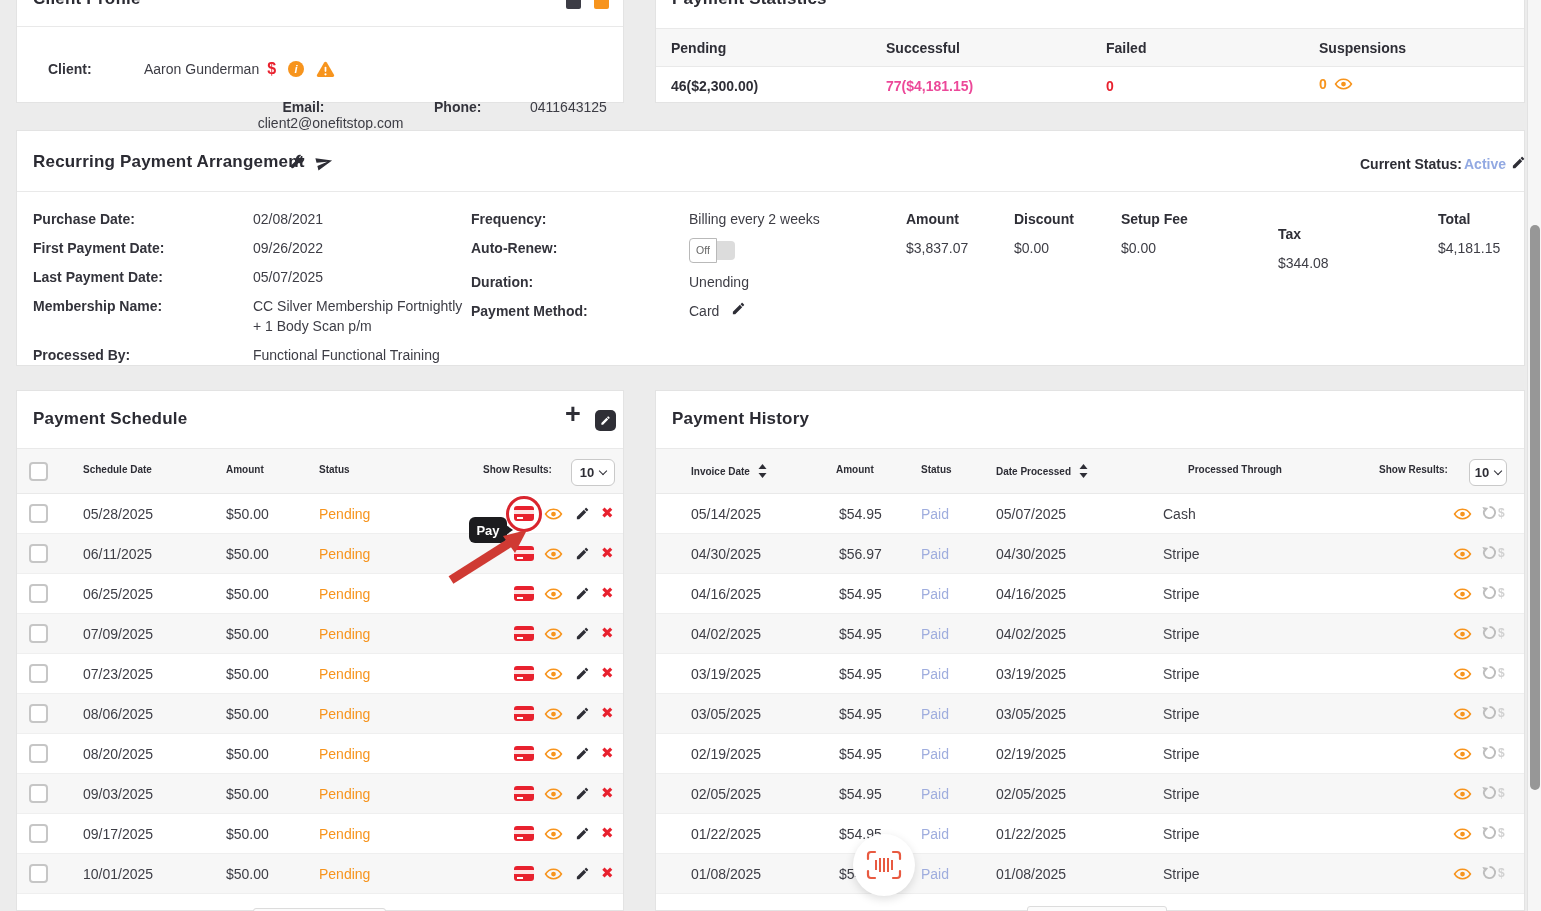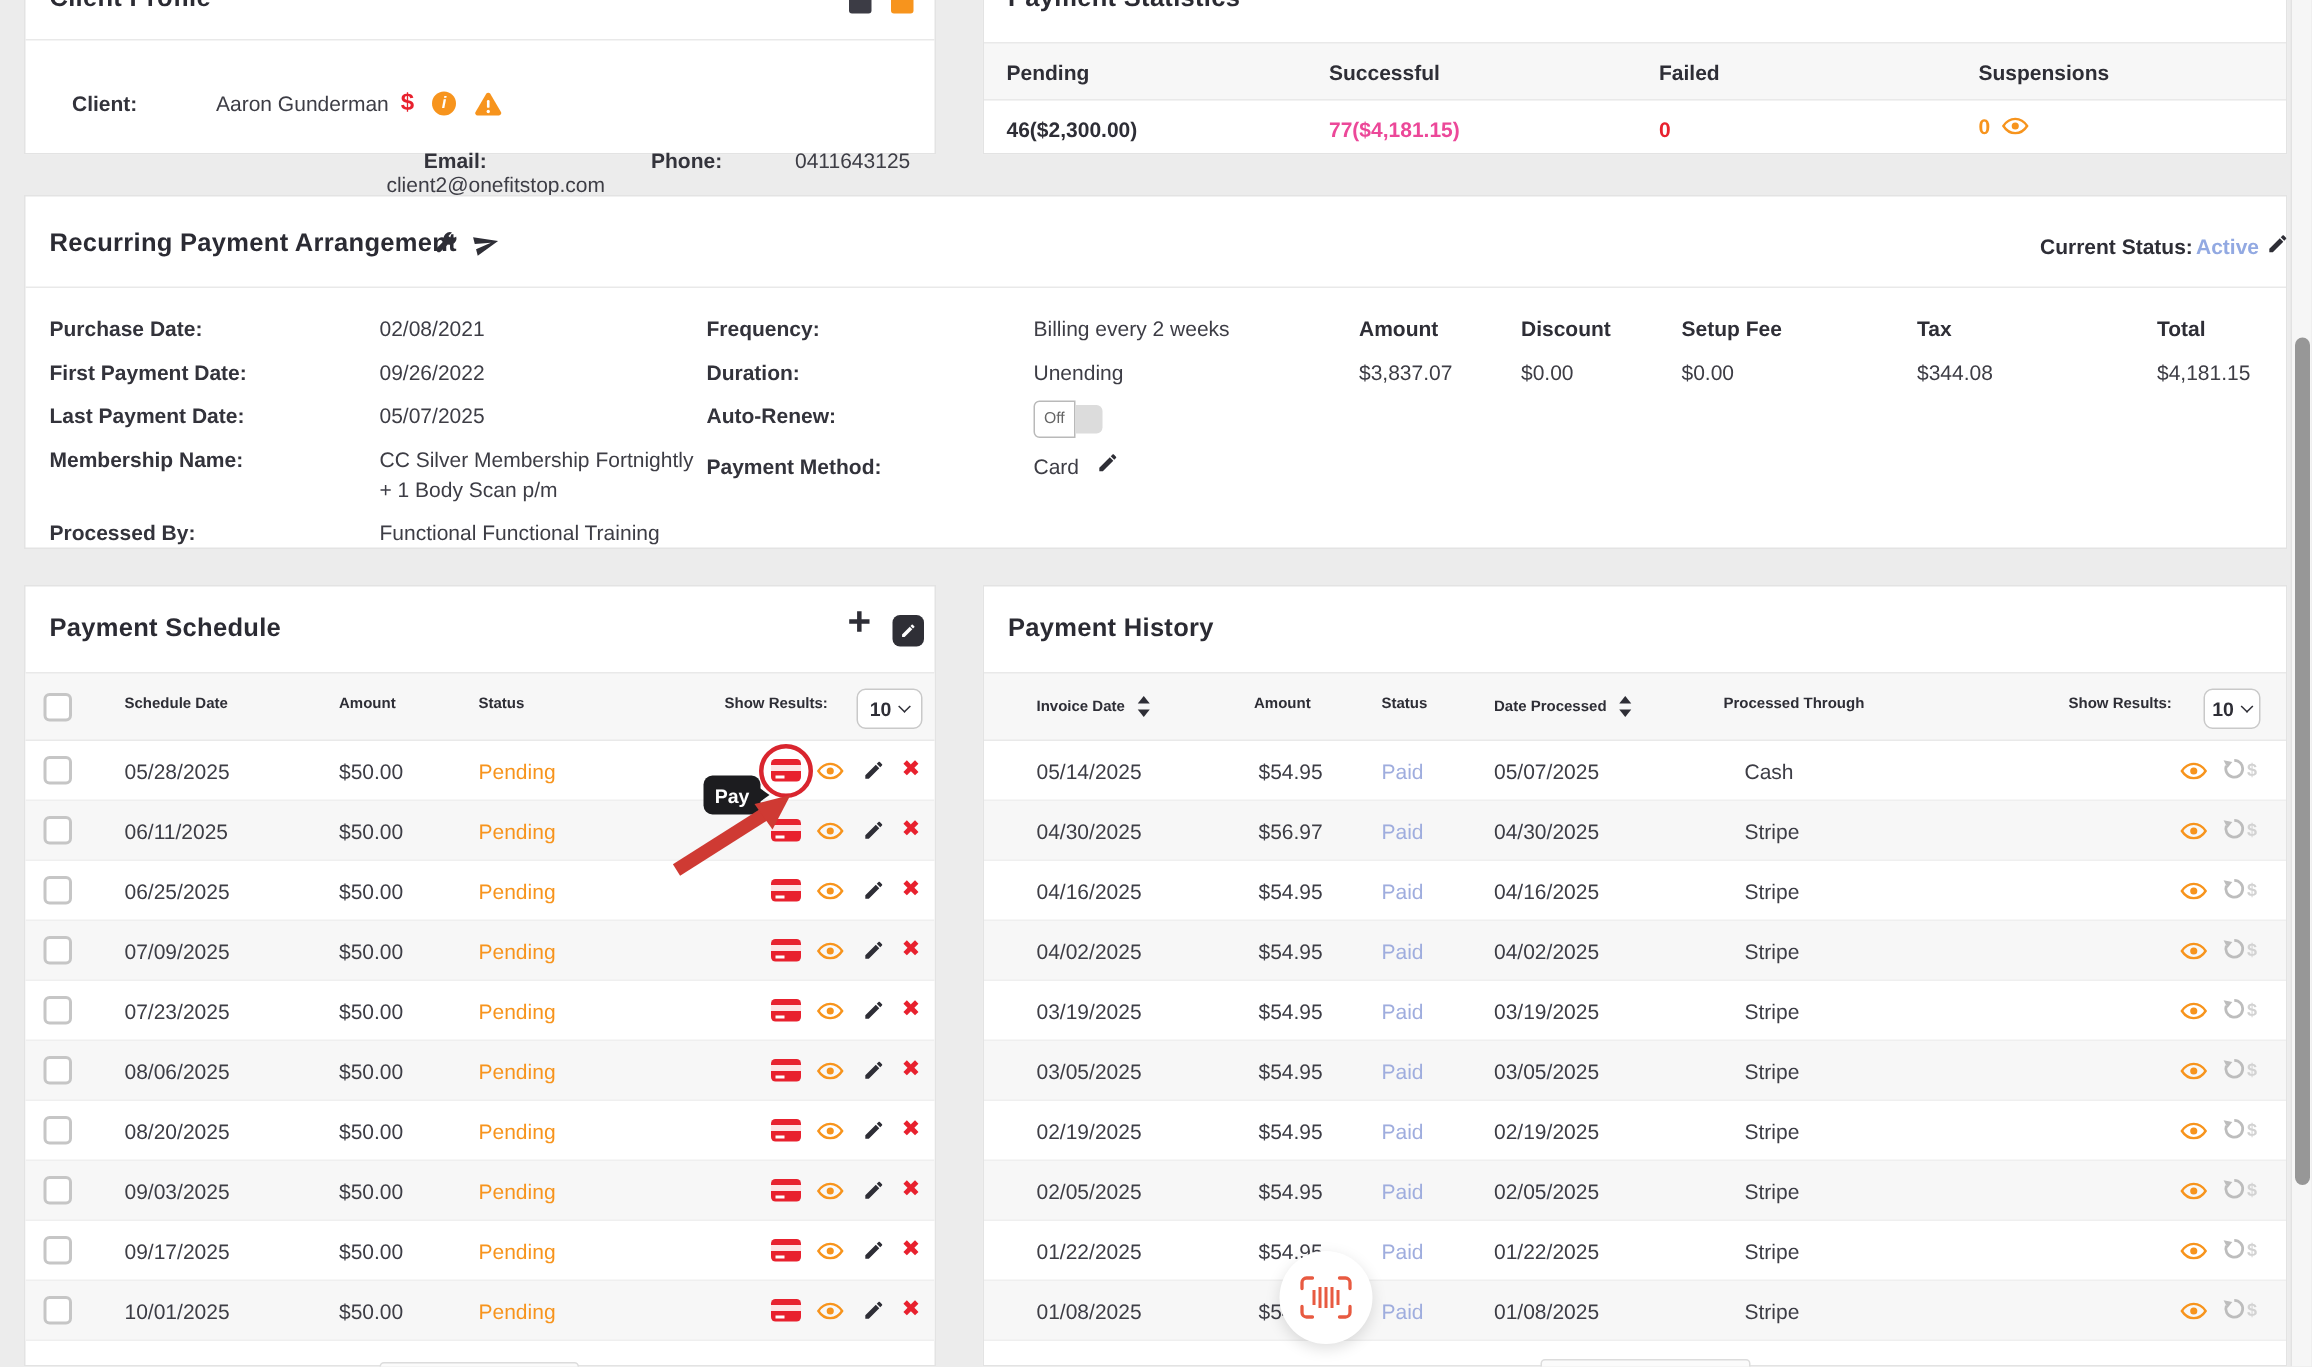--- a/index.html
+++ b/index.html
@@ -60,21 +60,21 @@
   .f-lbl { font-weight:700; color:#33333b; }
   .rpa-left .f-lbl { width:220px; }
   .rpa-mid .f-lbl { width:218px; }
   .f-val.wrap { width:210px; }
   .toggle-off { display:inline-flex; align-items:center; }
   .off-box { border:1px solid #b9b9b9; border-radius:4px 0 0 4px; padding:1px 6px 2px; font-size:10.5px; color:#666; background:#fff; }
   .knob { width:18px; height:19px; background:#dcdcdc; border-radius:0 4px 4px 0; }
   .pm-pencil { display:inline-flex; margin-left:12px; }
   .rpa-amounts { position:absolute; left:889px; top:78px; display:flex; }
   .a-col { display:flex; flex-direction:column; }
-  .a-c1 { width:108px; } .a-c2 { width:107px; } .a-c3 { width:157px; } .a-c4 { width:160px; } .a-c5 { width:90px; }
+  .a-c1 { width:108px; } .a-c2 { width:107px; } .a-c3 { width:157px; } .a-c4 { width:160px;margin-top:15px; } .a-c5 { width:90px; }
   .a-h { font-weight:700; color:#2e2e36; margin-bottom:9px; line-height:20px; }
   .a-v { line-height:20px; }
 
   
   .t-head { position:absolute; left:0; top:57px; width:100%; height:46px; background:#f7f7f7;
     border-top:1px solid #e9e9e9; border-bottom:1px solid #e9e9e9; }
   .t-head .th { position:absolute; top:15px; font-weight:700; color:#2e2e36; font-size:10px; display:inline-flex; align-items:center; }
   .select { position:absolute; background:#fff; border:1px solid #c9c9c9; border-radius:6px;
     display:flex; align-items:center; justify-content:center; gap:6px; font-size:13px; font-weight:600; color:#2e2e36; cursor:pointer; }
   .chev { width:6px; height:6px; border-right:1.8px solid #2e2e36; border-bottom:1.8px solid #2e2e36; transform:rotate(45deg); margin-top:-3px; }
@@ -110,21 +110,21 @@
     border-left:7px solid #1c1c1f; border-top:5px solid transparent; border-bottom:5px solid transparent; }
   .ring { position:absolute; left:489px; top:105px; width:36px; height:36px; border:3px solid #d9252e; border-radius:50%; z-index:4; }
   .arrow-svg { position:absolute; left:410px; top:125px; width:130px; height:80px; z-index:6; pointer-events:none; }
   .more-btn { position:absolute; background:#fbfbfb; border:1px solid #dcdcdc; border-radius:3px; height:14px; }
   .more-sched { left:236px; top:517px; width:133px; }
 
   
   .card-hist { left:655px; top:390px; width:870px; height:521px; }
   .card-hist .card-title { top:18px; }
   .h-inv-h { left:35px; } .h-amt-h { left:180px; } .h-st-h { left:265px; } .h-dp-h { left:340px; }
-  .h-th-h { left:493px; } .h-show-h { left:723px; }
+  .h-th-h { left:532px; } .h-show-h { left:723px; }
   .sel-hist { left:813px; top:10px; width:38px; height:27px; }
   .h-c-inv { left:35px; } .h-c-amt { left:183px; } .h-c-st { left:265px; color:#9fadde; }
   .h-c-dp { left:340px; } .h-c-th { left:507px; }
   .h-ico-eye { left:797px; top:13px; }
   .h-ico-ref { left:826px; top:11px; display:inline-flex; align-items:center; }
   .rs { color:#d2d2d2; font-size:12px; font-weight:700; margin-left:1px; }
   .spinner { position:absolute; left:197px; top:443px; width:62px; height:62px; background:#fff; border-radius:50%;
     box-shadow:0 3px 10px rgba(0,0,0,.13); z-index:8; display:flex; align-items:center; justify-content:center; }
   .more-hist { left:371px; top:515px; width:140px; }
 
@@ -228,30 +228,30 @@
         <span class="f-val">Functional Functional Training</span>
       </div>
   </div>
 
   <div class="rpa-mid">
     <div class="f-row">
         <span class="f-lbl">Frequency:</span>
         <span class="f-val">Billing every 2 weeks</span>
       </div>
     <div class="f-row">
-        <span class="f-lbl">Duration:</span>
-        <span class="f-val">Unending</span>
-      </div>
-    <div class="f-row">
         <span class="f-lbl">Auto-Renew:</span>
       <span class="toggle-off">
         <span class="off-box">Off</span>
         <span class="knob"></span>
       </span>
     </div>
+    <div class="f-row">
+        <span class="f-lbl">Duration:</span>
+        <span class="f-val">Unending</span>
+      </div>
     <div class="f-row">
         <span class="f-lbl">Payment Method:</span>
       <span class="f-val">Card</span>
       <span class="pm-pencil">
         <svg width="15" height="15" viewBox="0 0 24 24">
             <path d="M3 17.3 V21 h3.7 L17.9 9.8 14.2 6.1 Z M20.8 6.9 c.4-.4.4-1 0-1.4 L18.5 3.2 c-.4-.4-1-.4-1.4 0 L15.2 5.1 18.9 8.8 Z" fill="#2e2e36"></path>
           </svg>
       </span>
     </div>
   </div>

